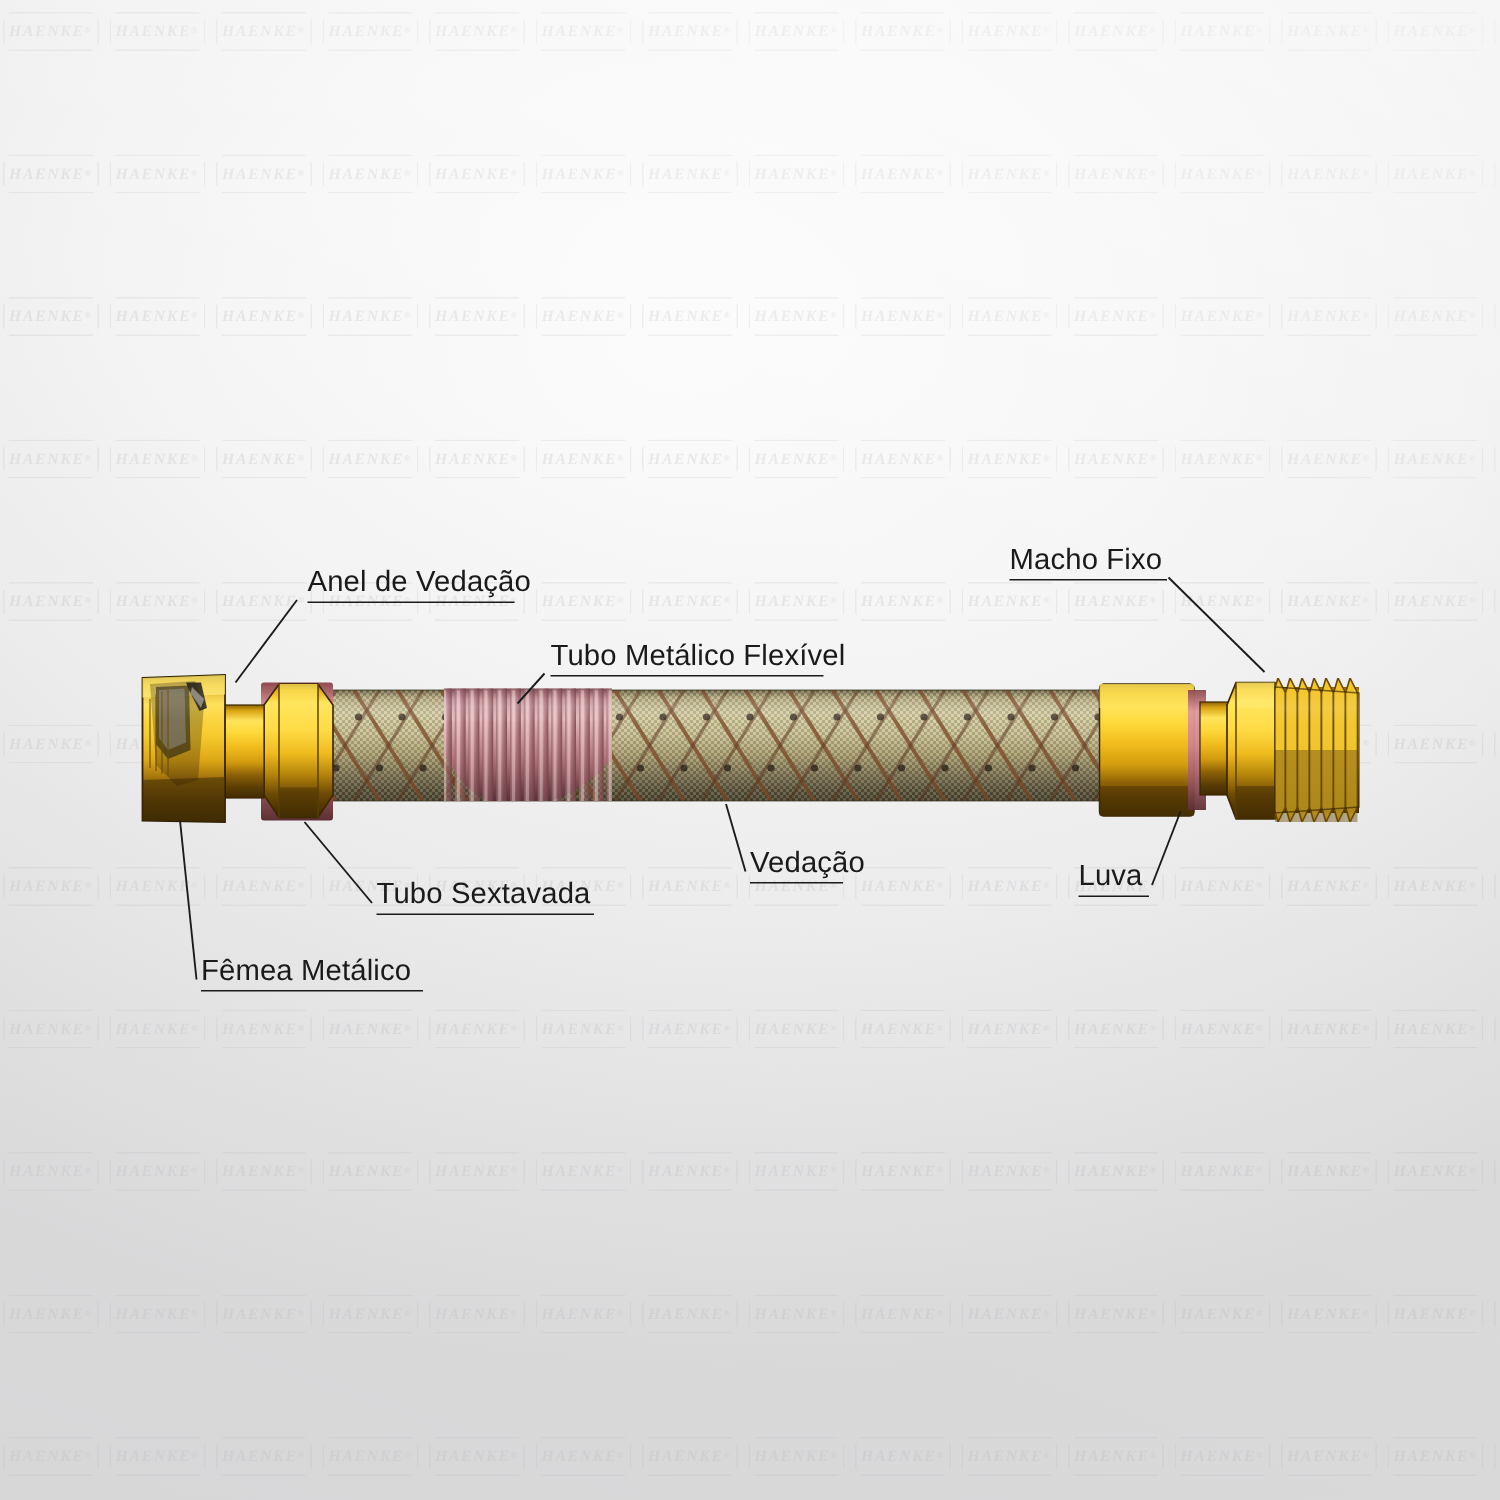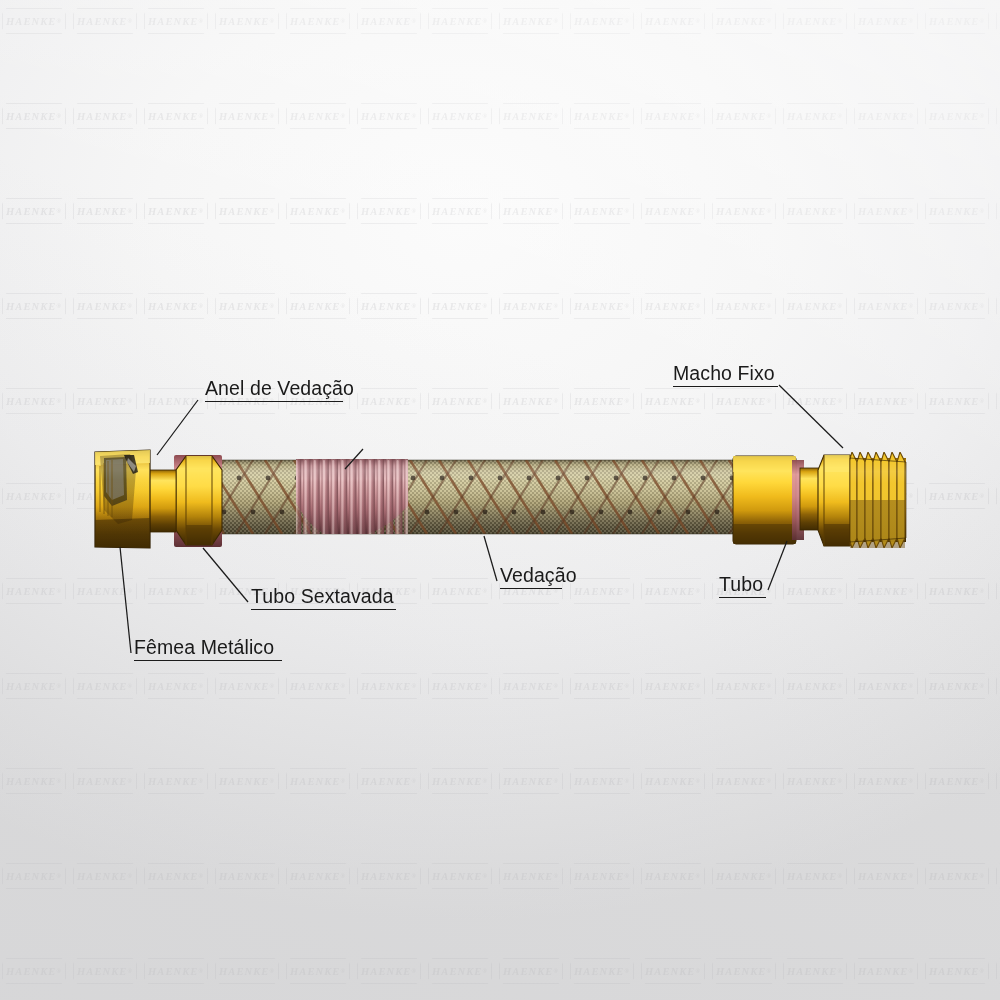--- a/index.html
+++ b/index.html
@@ -554,19 +554,20 @@
         <line x1="363" y1="449" x2="345" y2="469"></line>
         <line x1="779" y1="385" x2="843" y2="448"></line>
         <line x1="248" y1="602" x2="203" y2="548"></line>
         <line x1="497" y1="581" x2="484" y2="536"></line>
         <line x1="768" y1="590" x2="787" y2="541"></line>
         <line x1="131" y1="653" x2="120" y2="547"></line>
       </g>
   </svg>
 
   <div class="lbl" style="left: 205px; top: 378px; width: 138px;">Anel de Vedação</div>
+  <div class="lbl" style="left: 367px; top: 427px; width: 182px;">Tubo Metálico Flexível</div>
   <div class="lbl" style="left: 673px; top: 363px; width: 105px;">Macho Fixo</div>
   <div class="lbl" style="left: 251px; top: 586px; width: 145px;">Tubo Sextavada</div>
   <div class="lbl" style="left: 500px; top: 565px; width: 62px;">Vedação</div>
-  <div class="lbl" style="left: 719px; top: 574px; width: 47px;">Tubo</div>
+  <div class="lbl" style="left: 719px; top: 574px; width: 47px;">Luva</div>
   <div class="lbl" style="left: 134px; top: 637px; width: 148px;">Fêmea Metálico</div>
 
 </div>
 
 </body></html>

